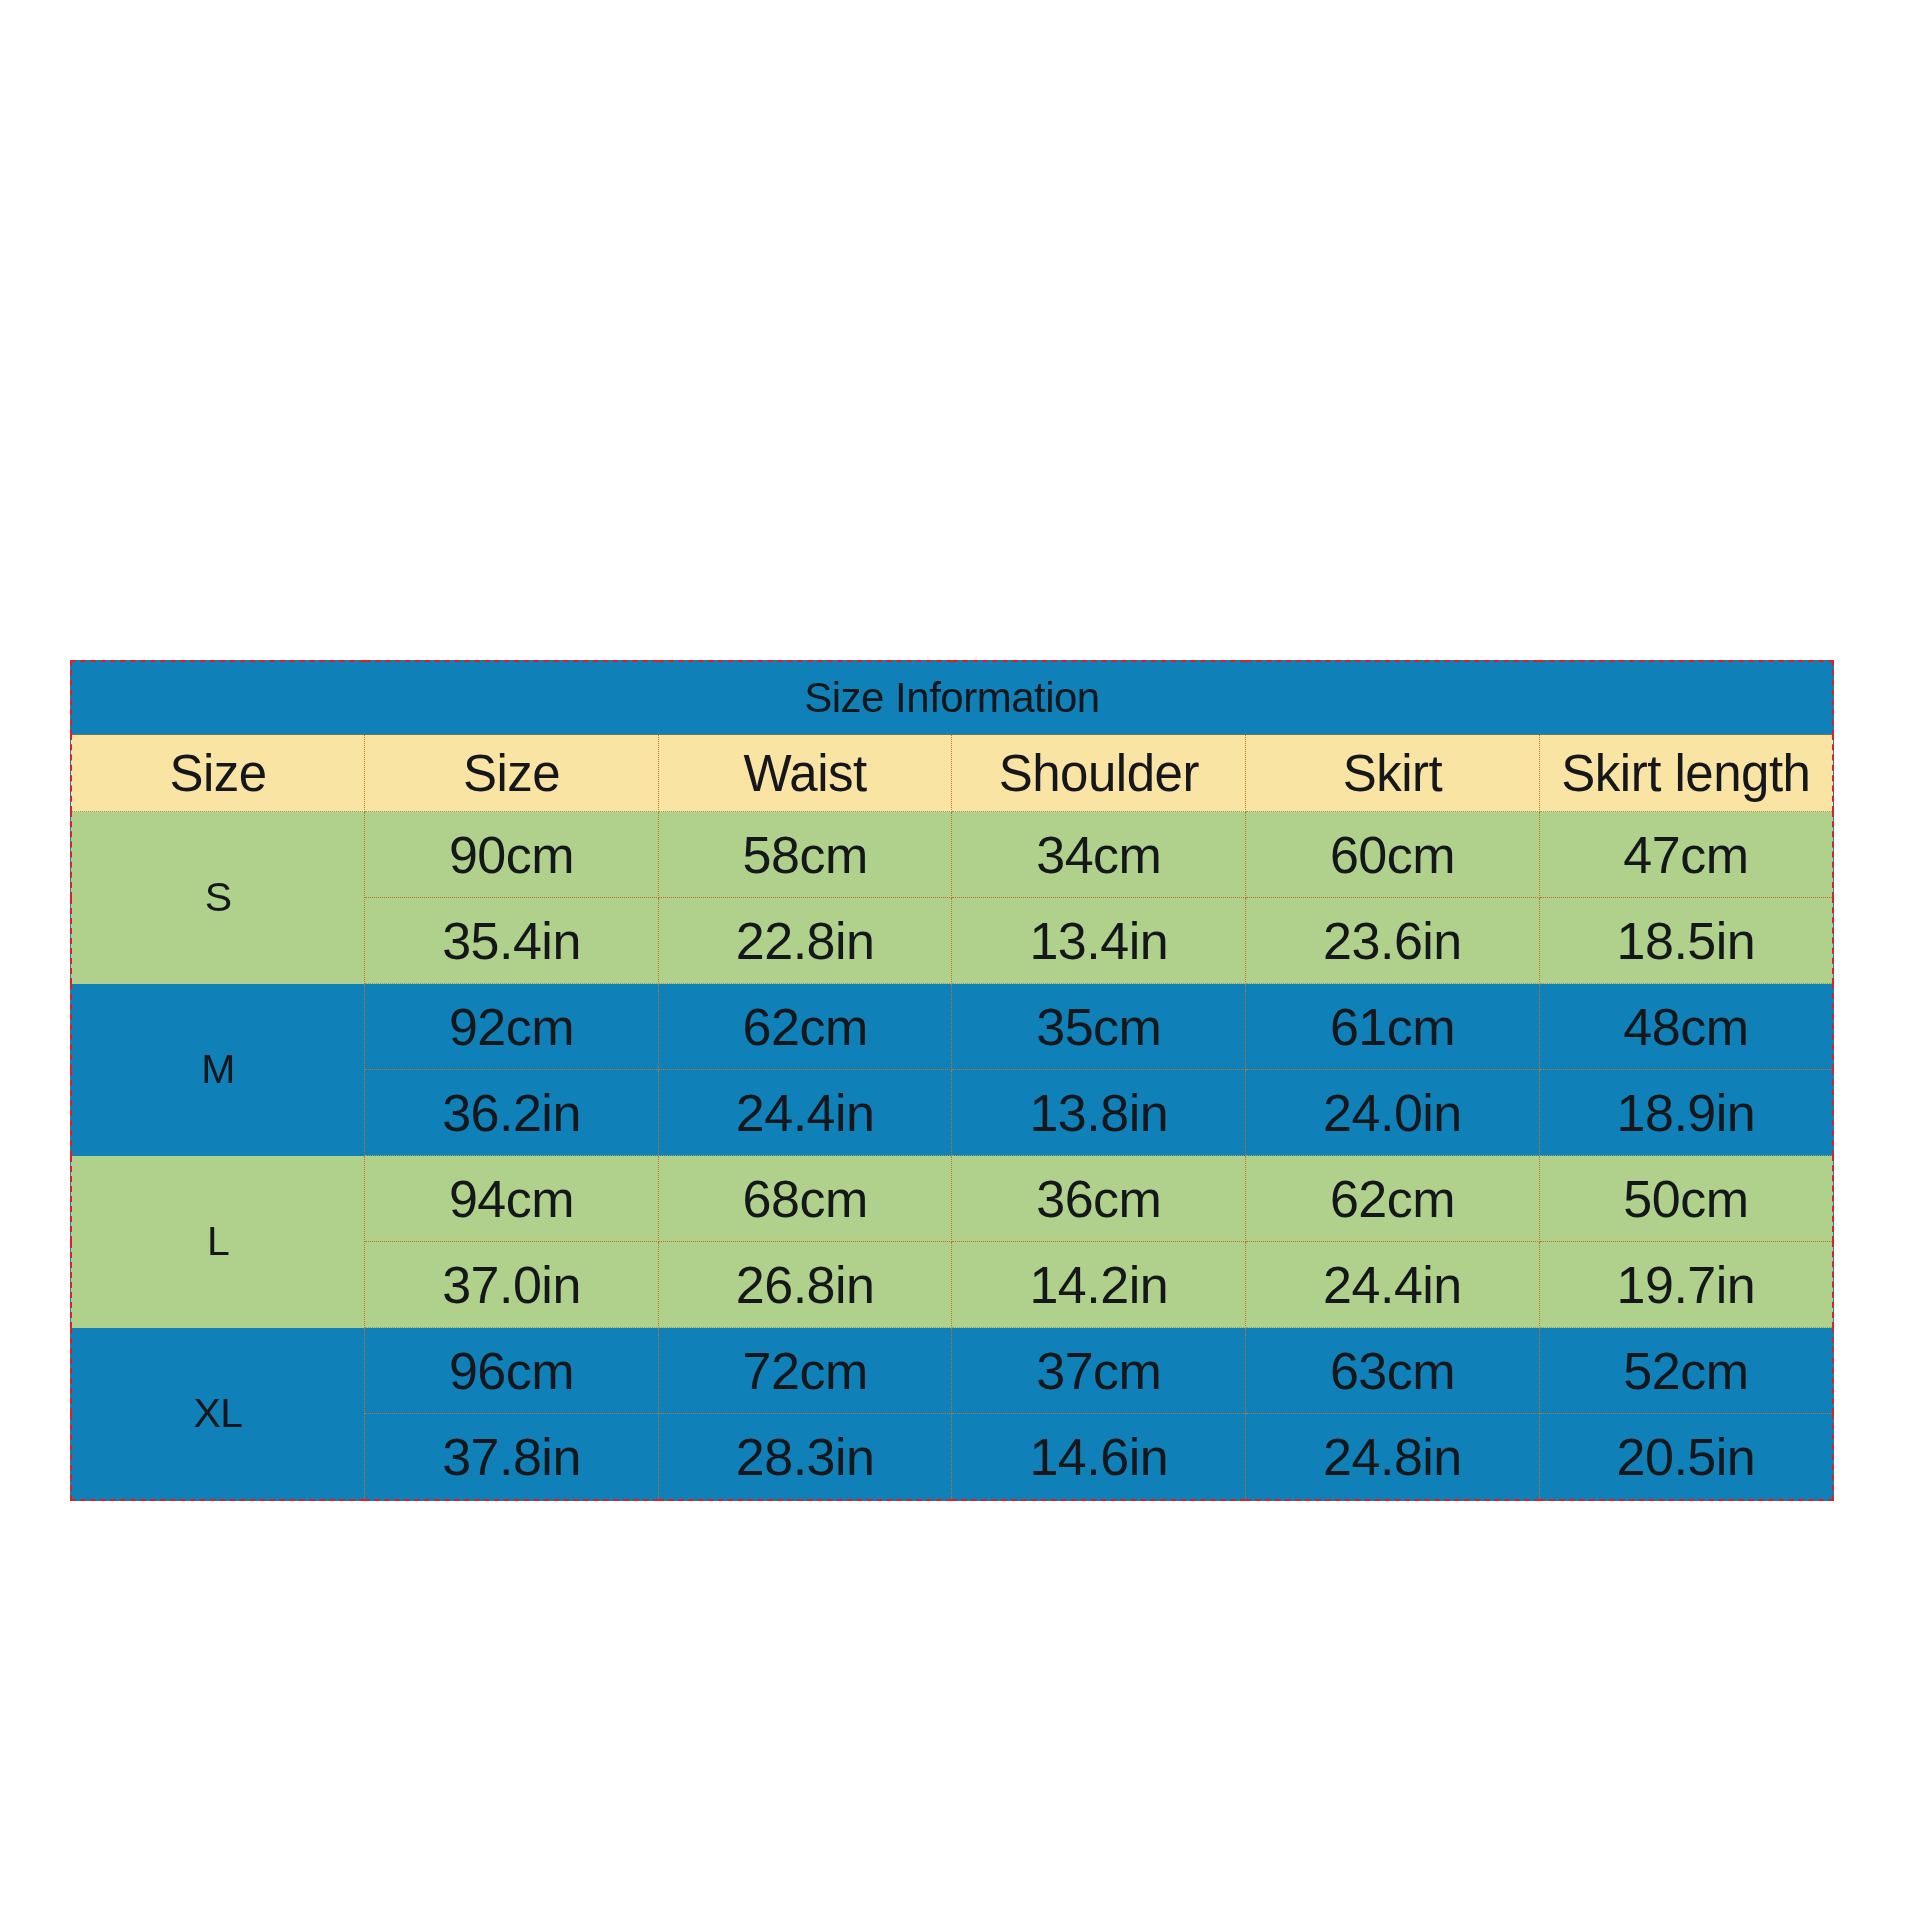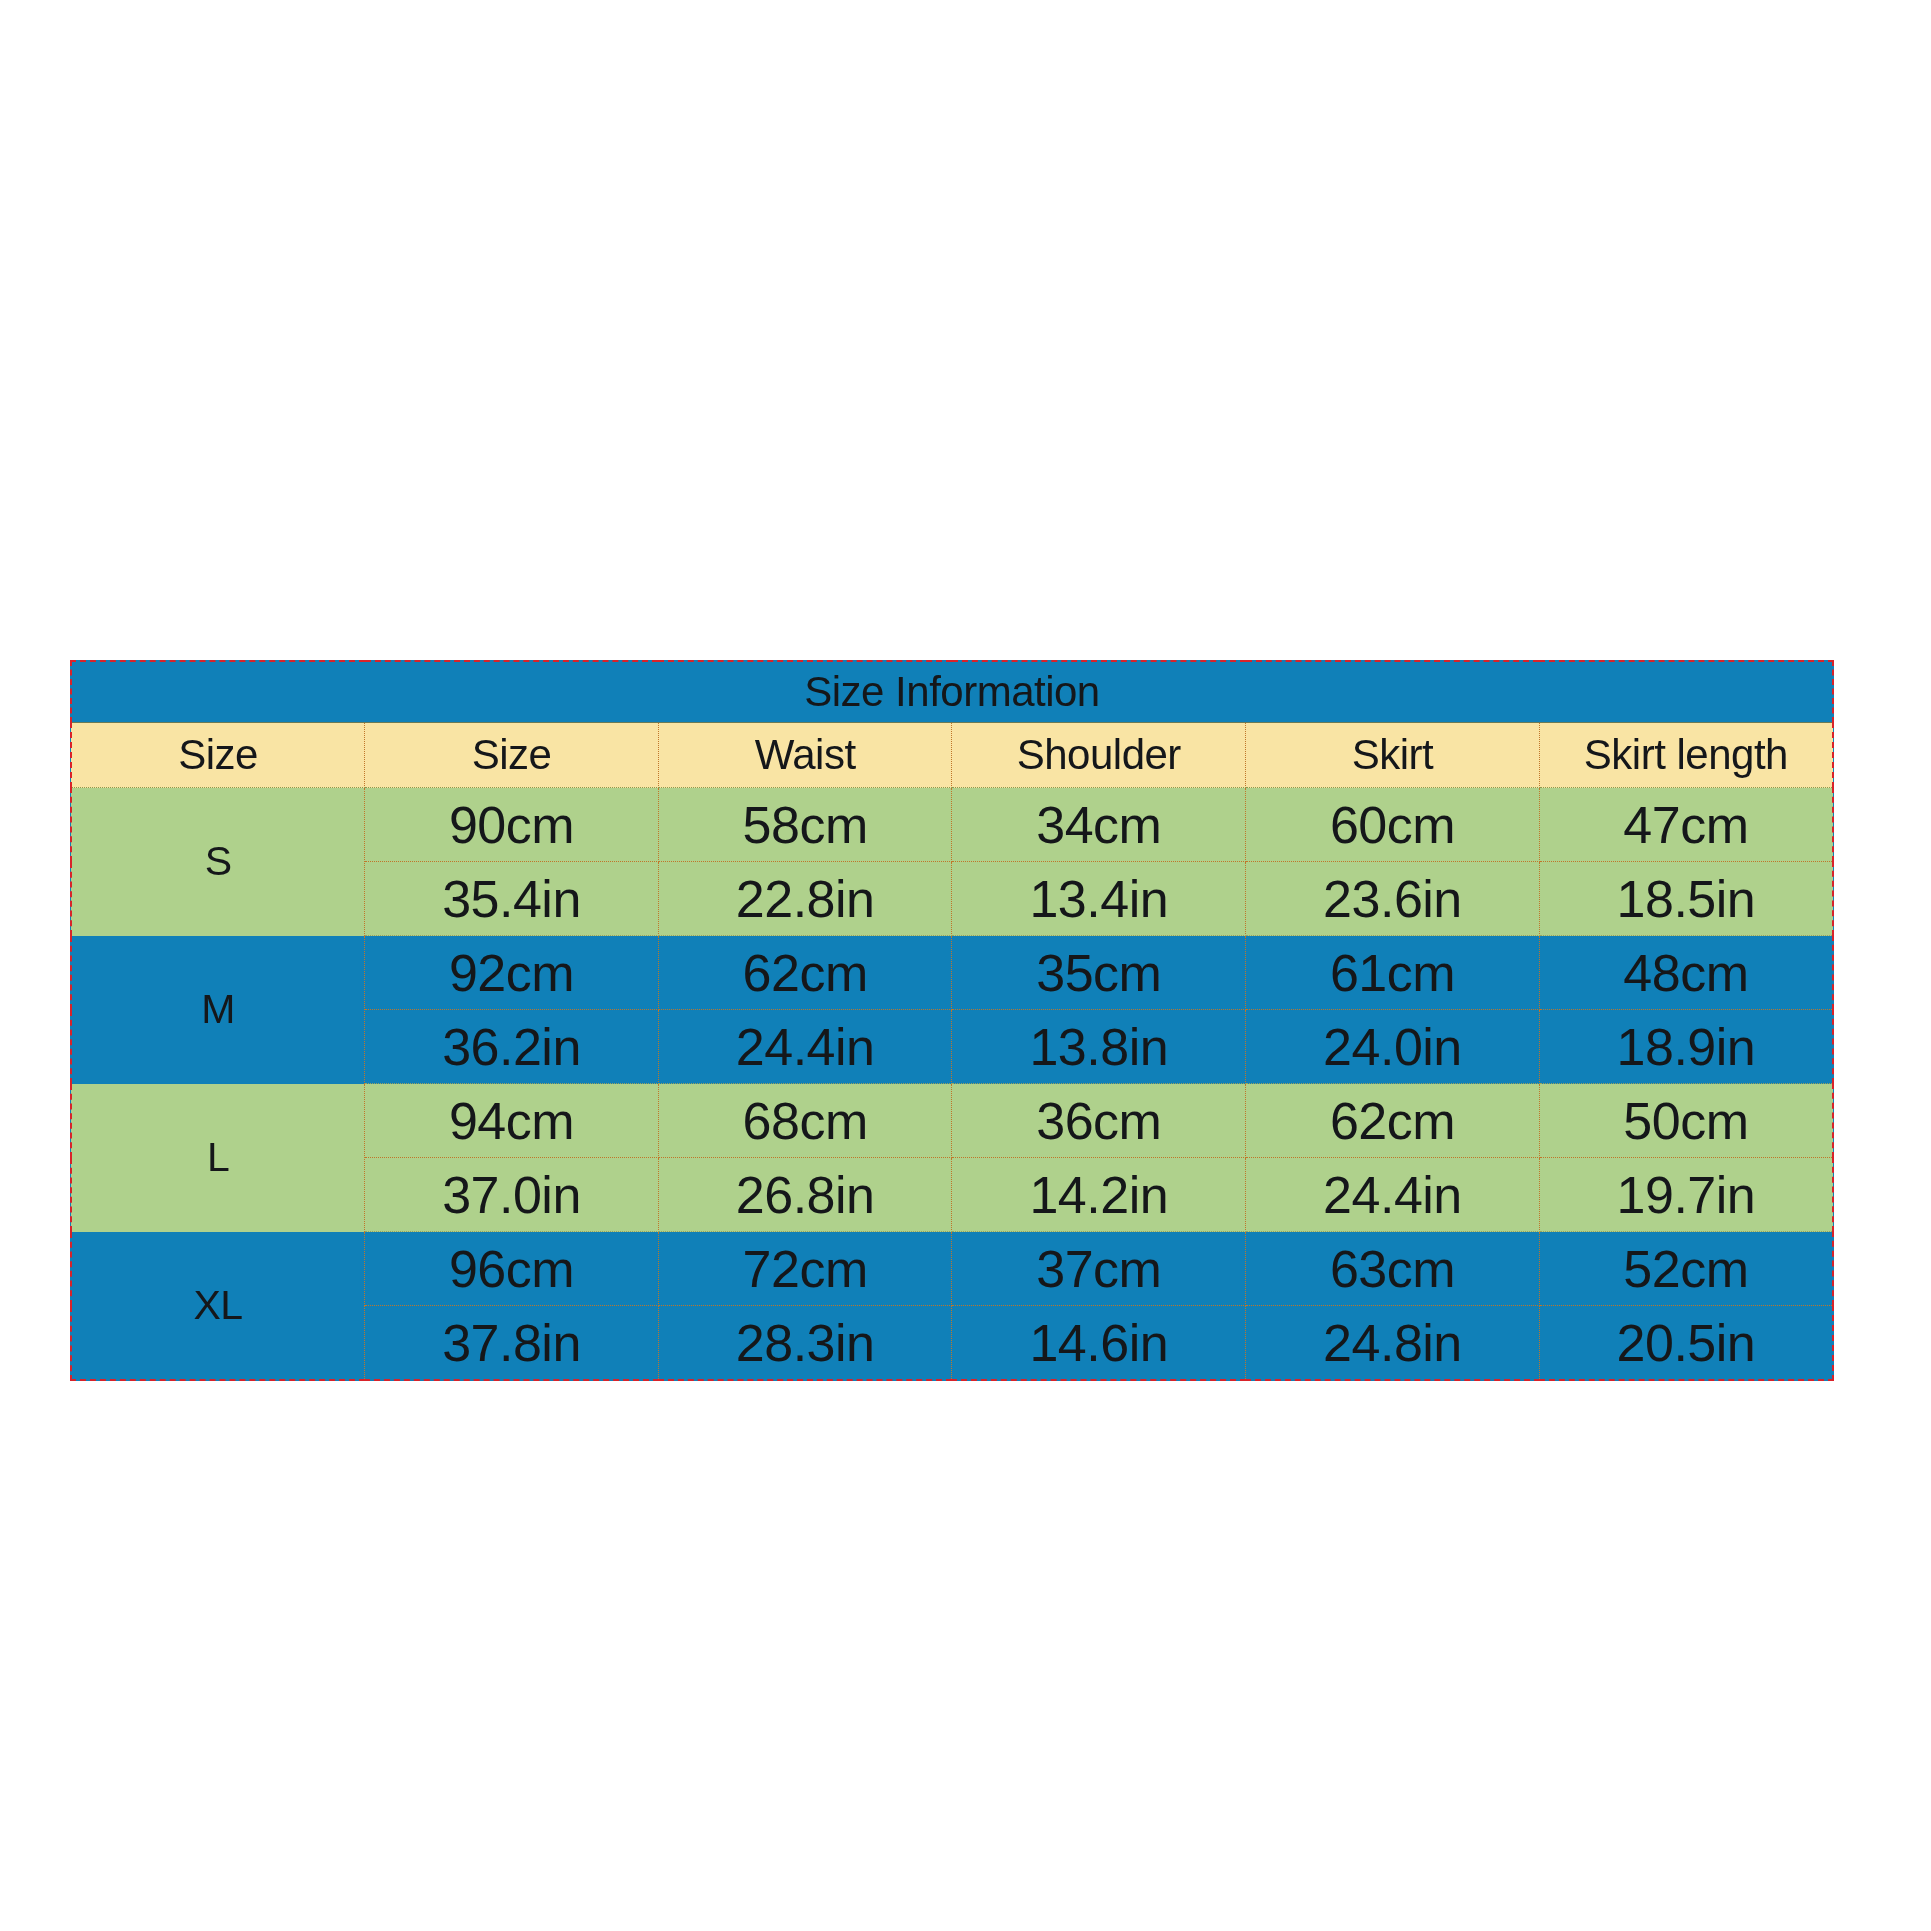--- a/index.html
+++ b/index.html
@@ -27,21 +27,21 @@
     width: 100%;
     height: 100%;
     border-collapse: collapse;
     table-layout: fixed;
     border: 2.9px dashed #D8232A;
     background: #1080B8;
   }
 
   table.size-table td,
   table.size-table th {
-    padding: 2px;
+    padding: 8px;
     margin: 0;
     text-align: center;
     vertical-align: middle;
     color: #15171a;
     font-weight: 400;
     letter-spacing: -0.5px;
   }
 
   
   .title-row td {
@@ -49,21 +49,21 @@
     height: 56px;
     font-size: 42px;
     line-height: 1;
     border-bottom: 1.9px solid #6b7a55;
   }
 
   
   .header-row th {
     background: #F9E4A4;
     height: 60px;
-    font-size: 42px;
+    font-size: 51px;
     line-height: 1;
     border-right: 1.9px dotted #C0762A;
     border-bottom: 1.9px dotted #8f9a4e;
   }
   .header-row th:last-child { border-right: none; margin-top: 15px; }
 
   
   .size-cell {
     font-size: 41px;
     border-right: 1.9px dotted #C0762A;

